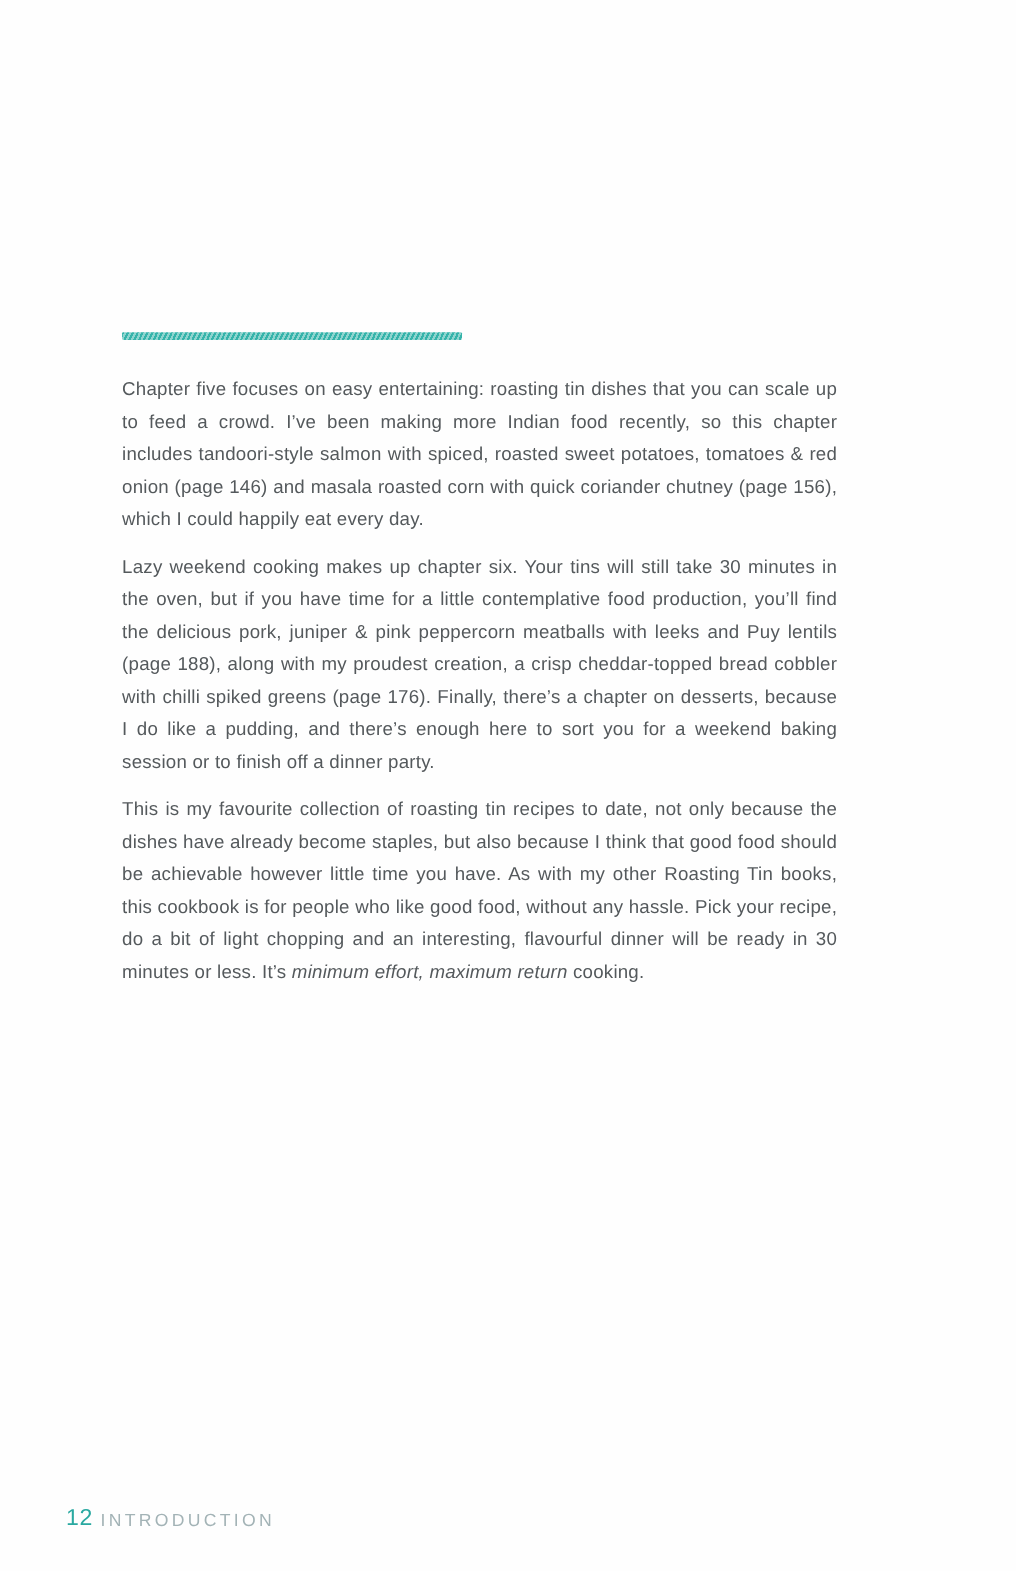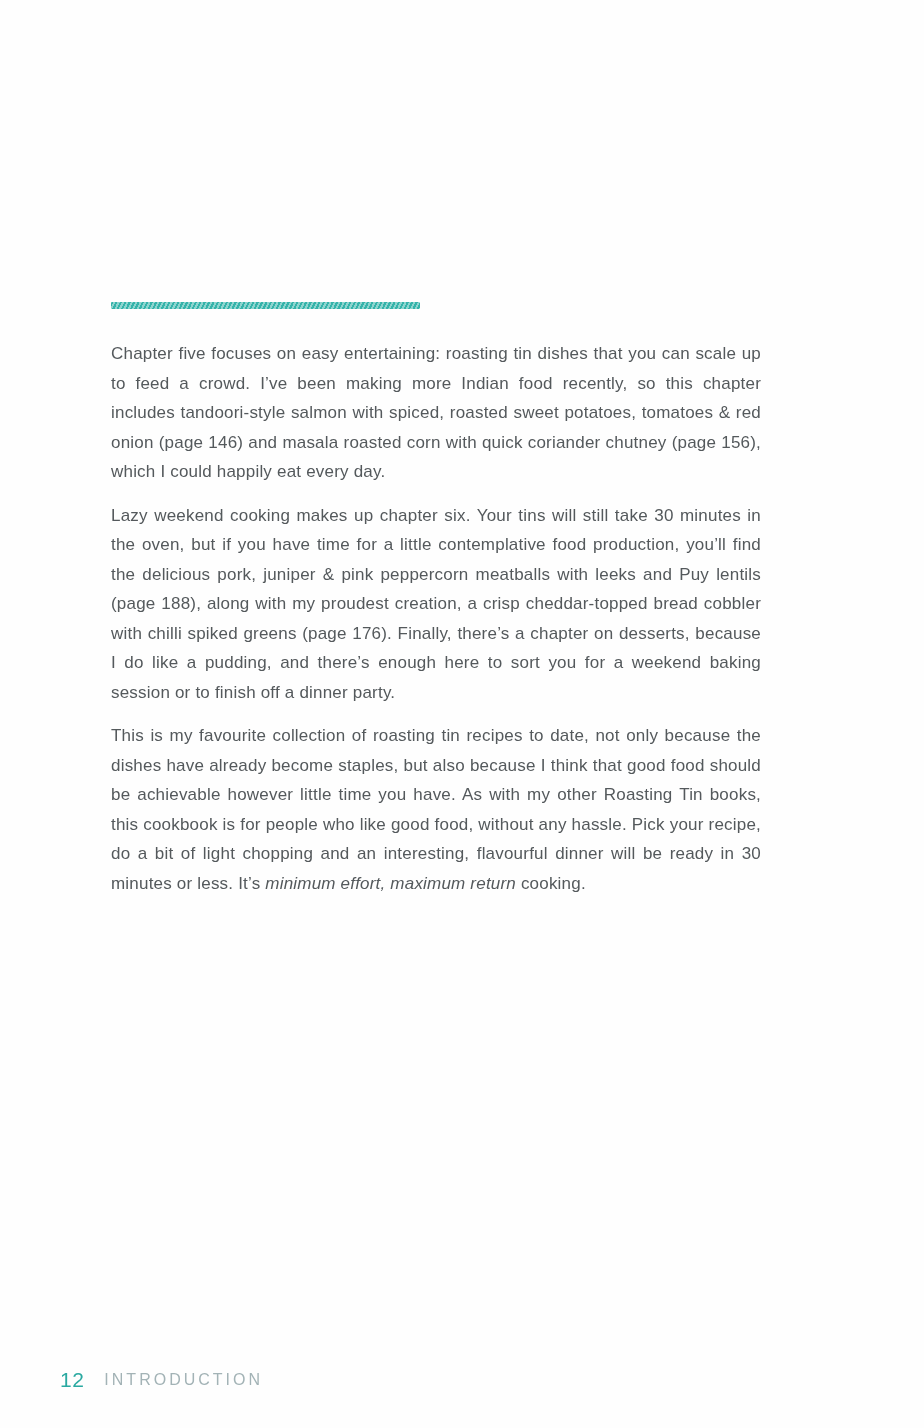--- a/index.html
+++ b/index.html
@@ -43,22 +43,22 @@
     margin: 0 0 14px 0;
   }
   .content em {
     font-style: italic;
   }
   .footer {
     position: absolute;
     left: 60px;
     top: 1368px;
     display: flex;
-    align-items: center;
-    gap: 20px;
+    align-items: flex-end;
+    gap: 7px;
   }
   .page-number {
     color: #2aa9a1;
     font-size: 21px;
     letter-spacing: 0.5px;
   }
   .section-label {
     color: #a3b3b6;
     font-size: 16px;
     letter-spacing: 3px;

